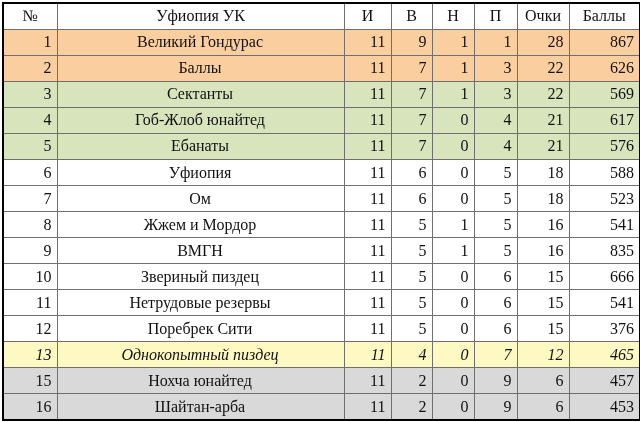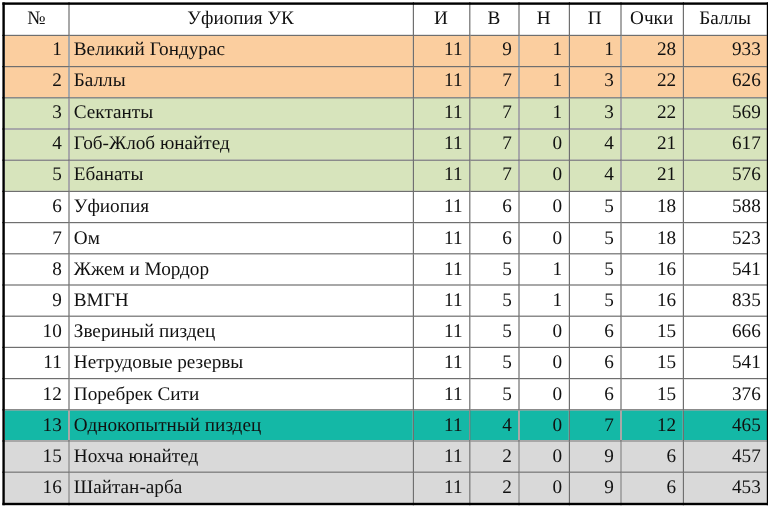--- a/index.html
+++ b/index.html
@@ -33,21 +33,21 @@
     line-height: 1.1;
     padding: 0 5px 0 3px;
     white-space: nowrap;
     overflow: hidden;
     font-weight: normal;
   }
   thead tr { height: 26px; }
   tbody tr { height: 24px; }
   th { text-align: center; padding: 0 2px; }
   td.num  { text-align: right; }
-  td.team { text-align: left; padding-left: 4px; }
+  td.team { text-align: center; padding-left: 4px; }
 </style>
 </head>
 <body>
 
 <div class="stage">
   <table class="standings">
     <colgroup>
       <col style="width:54px">
         <col style="width:287px">
         <col style="width:47px">
@@ -71,21 +71,21 @@
     </thead>
     <tbody id="standings-body">
         <tr style="background: rgb(251, 206, 159);">
           <td class="num">1</td>
           <td class="team">Великий Гондурас</td>
           <td class="num">11</td>
           <td class="num">9</td>
           <td class="num">1</td>
           <td class="num">1</td>
           <td class="num">28</td>
-          <td class="num">933</td>
+          <td class="num">867</td>
         </tr>
         <tr style="background: rgb(251, 206, 159);">
           <td class="num">2</td>
           <td class="team">Баллы</td>
           <td class="num">11</td>
           <td class="num">7</td>
           <td class="num">1</td>
           <td class="num">3</td>
           <td class="num">22</td>
           <td class="num">626</td>
@@ -183,21 +183,21 @@
         <tr style="background: rgb(255, 255, 255);">
           <td class="num">12</td>
           <td class="team">Поребрек Сити</td>
           <td class="num">11</td>
           <td class="num">5</td>
           <td class="num">0</td>
           <td class="num">6</td>
           <td class="num">15</td>
           <td class="num">376</td>
         </tr>
-        <tr style="background: #14b8a6;">
+        <tr style="background: #fef9c3; font-style: italic;">
           <td class="num">13</td>
           <td class="team">Однокопытный пиздец</td>
           <td class="num">11</td>
           <td class="num">4</td>
           <td class="num">0</td>
           <td class="num">7</td>
           <td class="num">12</td>
           <td class="num">465</td>
         </tr>
         <tr style="background: rgb(217, 217, 217);">

